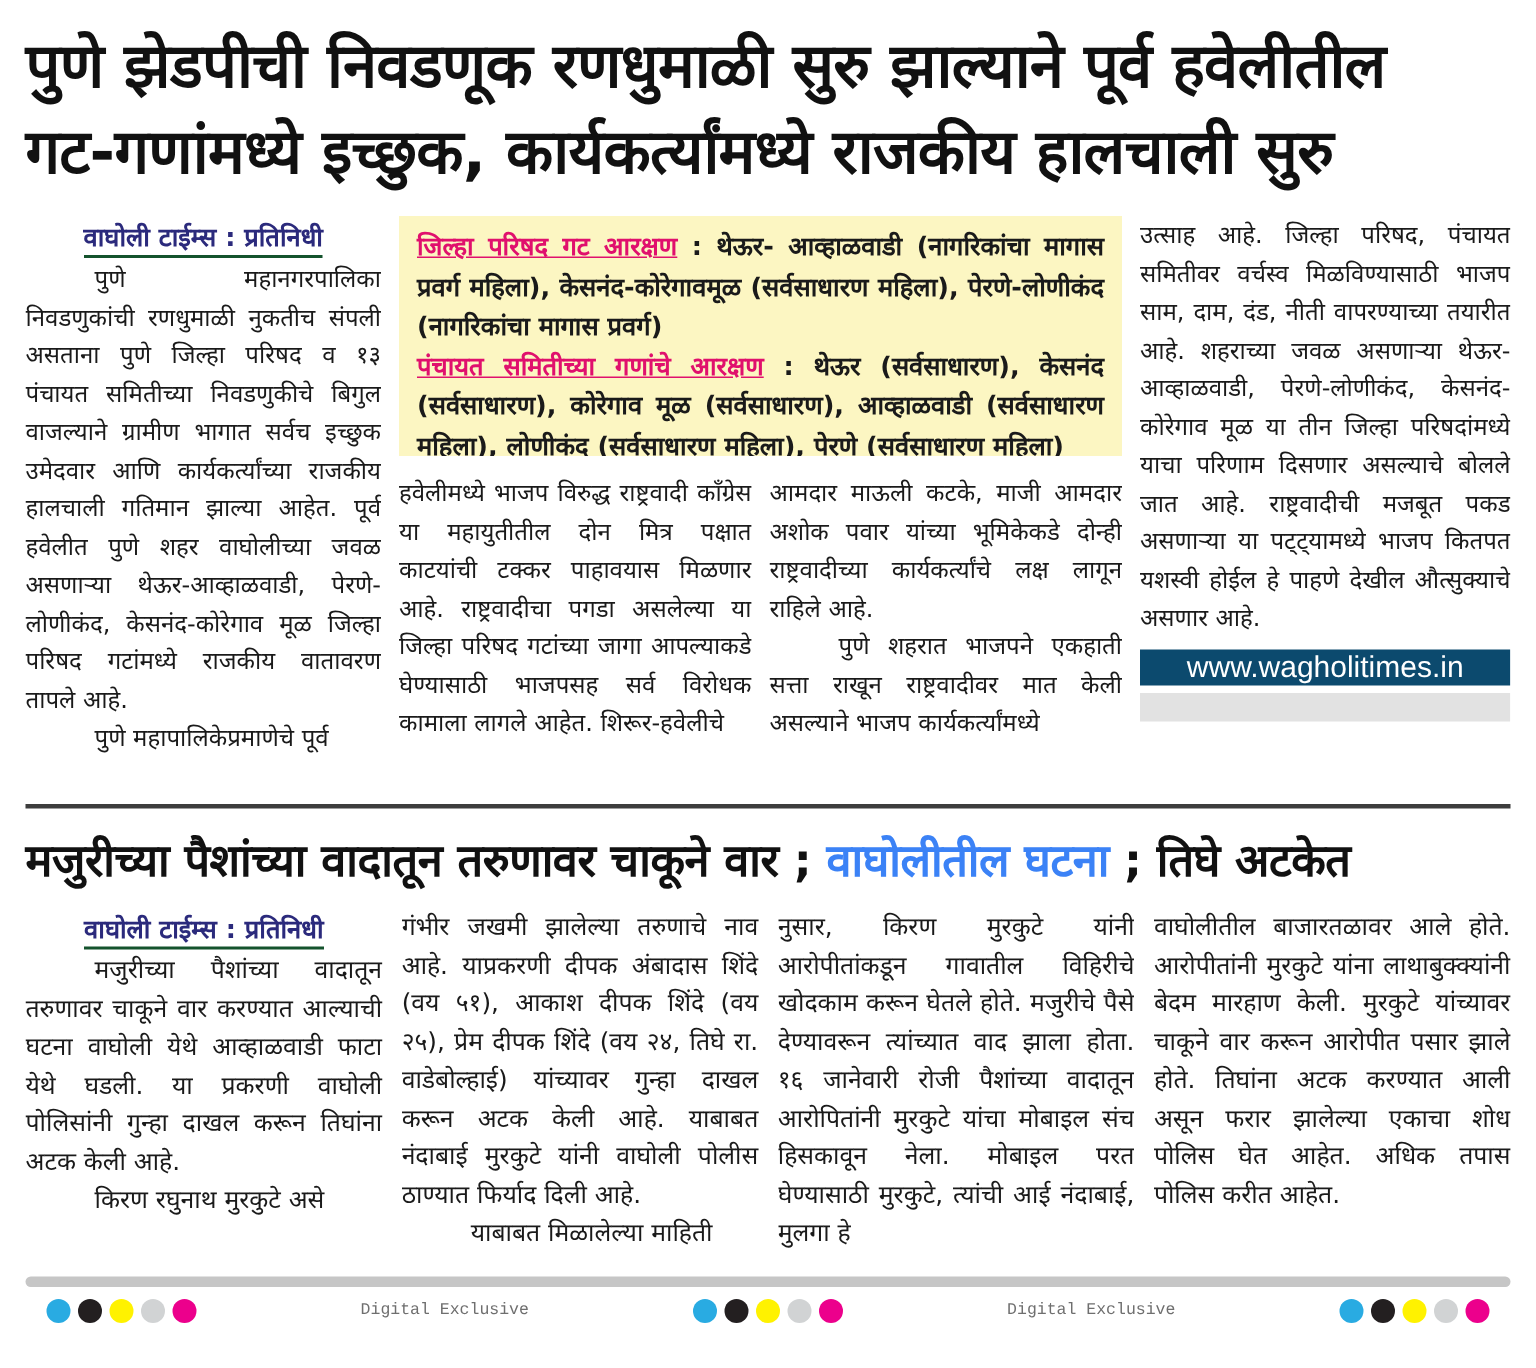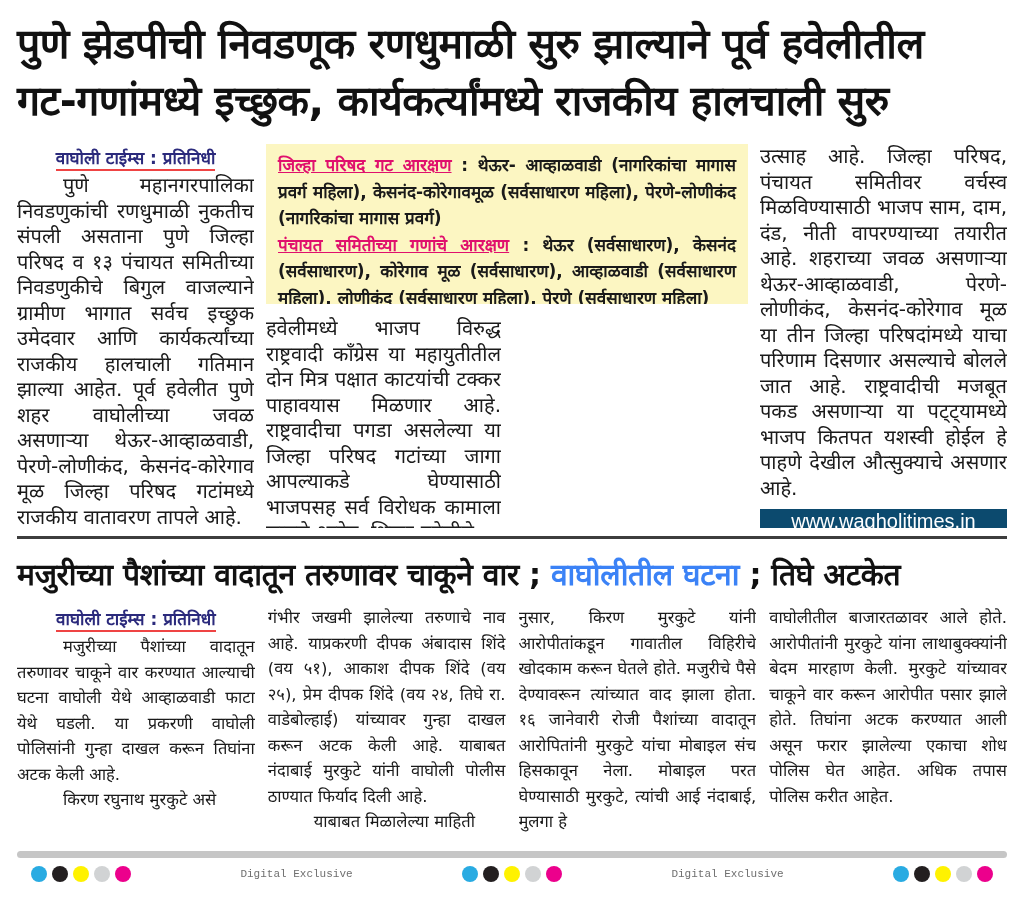--- a/index.html
+++ b/index.html
@@ -20,23 +20,23 @@
     margin-top:14px;
     display:grid;grid-template-columns:237px 482px 1fr;
     column-gap:12px;
     height:384px;overflow:hidden;
   }
   .col{overflow:hidden;}
   .byline{
     text-align:center;font-weight:bold;font-size:17px;
     color:#2b2a7c;margin:2px 0 4px 0;
   }
-  .byline span{border-bottom:2px solid #ef4444;padding-bottom:1px;}
+  .byline span{border-bottom:2px solid #14532d;padding-bottom:1px;}
   p.body-text{
-    margin:0;font-size:20px;line-height:25.5px;text-align:justify;
+    margin:0;font-size:16px;line-height:25.5px;text-align:justify;
     font-weight:500;
   }
   p.indent{text-indent:46px;}
 
   .infobox{
     background:#fcf6c2;padding:8px 12px 10px 12px;box-sizing:border-box;
     height:160px;overflow:hidden;
   }
   .infobox p{margin:0;font-size:17px;line-height:26.5px;font-weight:bold;text-align:justify;}
   .infobox .boxhead{color:#e0106d;font-weight:bold;text-decoration:underline;}
@@ -109,20 +109,24 @@
 
       <div>
         <div class="infobox">
           <p><span class="boxhead">जिल्हा परिषद गट आरक्षण</span> <span>: थेऊर- आव्हाळवाडी (नागरिकांचा मागास प्रवर्ग महिला), केसनंद-कोरेगावमूळ (सर्वसाधारण महिला), पेरणे-लोणीकंद (नागरिकांचा मागास प्रवर्ग)</span></p>
           <p><span class="boxhead">पंचायत समितीच्या गणांचे आरक्षण</span> <span>: थेऊर (सर्वसाधारण), केसनंद (सर्वसाधारण), कोरेगाव मूळ (सर्वसाधारण), आव्हाळवाडी (सर्वसाधारण महिला), लोणीकंद (सर्वसाधारण महिला), पेरणे (सर्वसाधारण महिला)</span></p>
         </div>
         <div class="mid-cols">
           <div class="col">
             <p class="body-text">हवेलीमध्ये भाजप विरुद्ध राष्ट्रवादी काँग्रेस या महायुतीतील दोन मित्र पक्षात काटयांची टक्कर पाहावयास मिळणार आहे. राष्ट्रवादीचा पगडा असलेल्या या जिल्हा परिषद गटांच्या जागा आपल्याकडे घेण्यासाठी भाजपसह सर्व विरोधक कामाला लागले आहेत. शिरूर-हवेलीचे</p>
           </div>
+          <div class="col">
+            <p class="body-text">आमदार माऊली कटके, माजी आमदार अशोक पवार यांच्या भूमिकेकडे दोन्ही राष्ट्रवादीच्या कार्यकर्त्यांचे लक्ष लागून राहिले आहे.</p>
+            <p class="body-text indent">पुणे शहरात भाजपने एकहाती सत्ता राखून राष्ट्रवादीवर मात केली असल्याने भाजप कार्यकर्त्यांमध्ये</p>
+          </div>
         </div>
       </div>
 
       <div class="col col4">
         <p class="body-text">उत्साह आहे. जिल्हा परिषद, पंचायत समितीवर वर्चस्व मिळविण्यासाठी भाजप साम, दाम, दंड, नीती वापरण्याच्या तयारीत आहे. शहराच्या जवळ असणाऱ्या थेऊर-आव्हाळवाडी, पेरणे-लोणीकंद, केसनंद-कोरेगाव मूळ या तीन जिल्हा परिषदांमध्ये याचा परिणाम दिसणार असल्याचे बोलले जात आहे. राष्ट्रवादीची मजबूत पकड असणाऱ्या या पट्ट्यामध्ये भाजप कितपत यशस्वी होईल हे पाहणे देखील औत्सुक्याचे असणार आहे.</p>
         <div class="website-banner">www.wagholitimes.in</div>
         <div class="gray-bar"></div>
       </div>
     </div>
   </section>

